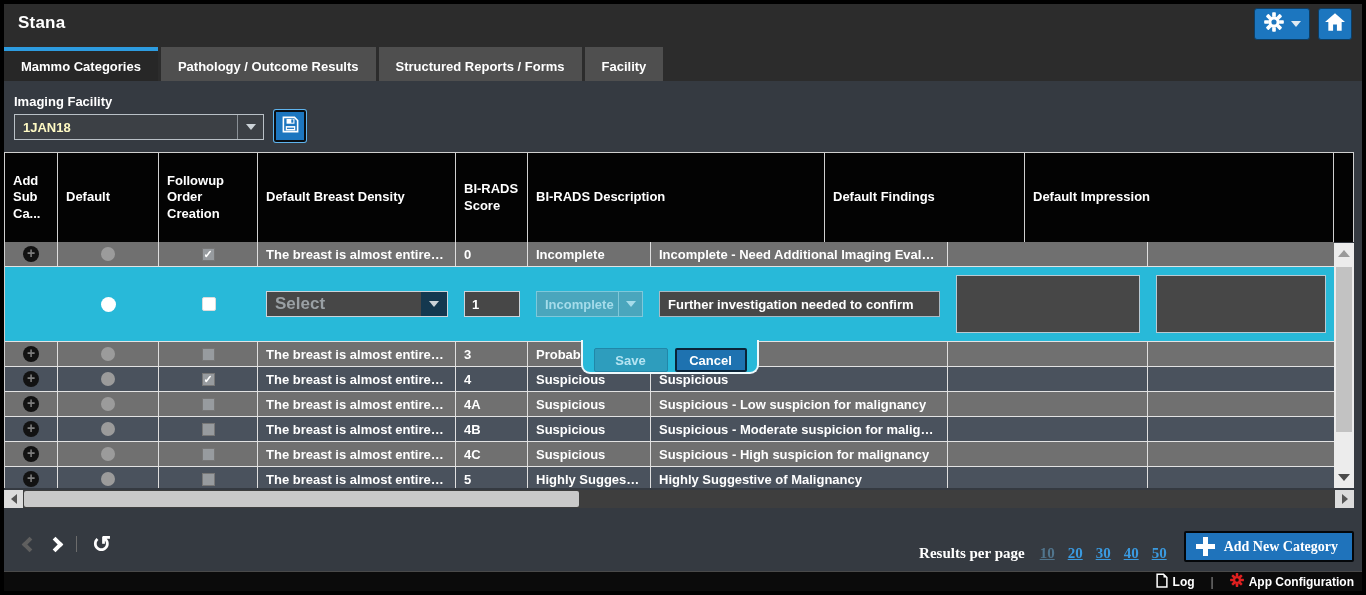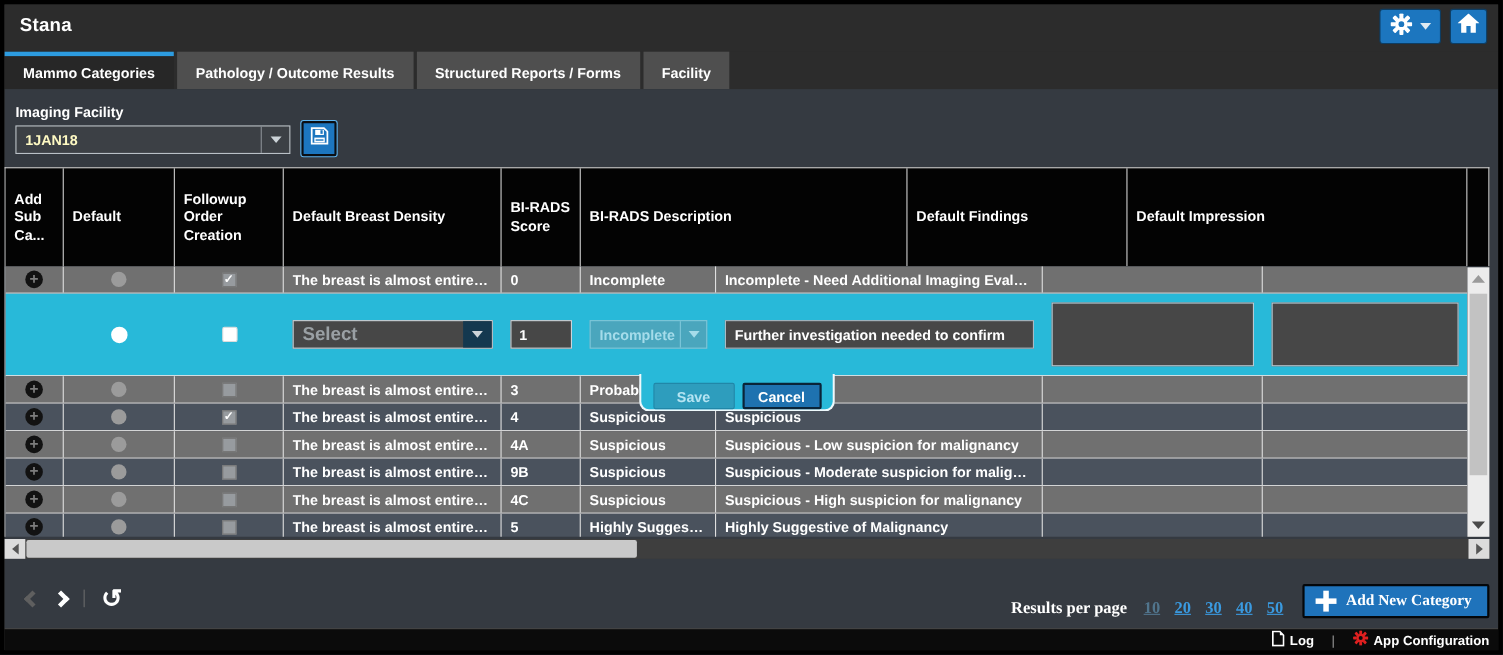--- a/index.html
+++ b/index.html
@@ -337,21 +337,21 @@
             </div>
             <div class="td c1 center">
               <span class="radio"></span>
             </div>
             <div class="td c2 center">
               <span class="checkbox"></span>
             </div>
             <div class="td c3">
               <span class="cut">The breast is almost entirely fat</span>
             </div>
-            <div class="td c4">9B</div>
+            <div class="td c4">4B</div>
             <div class="td c5">
               <span class="cut">Suspicious</span>
             </div>
             <div class="td c6">
               <span class="cut">Suspicious - Moderate suspicion for malignancy</span>
             </div>
             <div class="td c7"></div>
             <div class="td c8"></div>
           </div>
           <div class="trow light">

